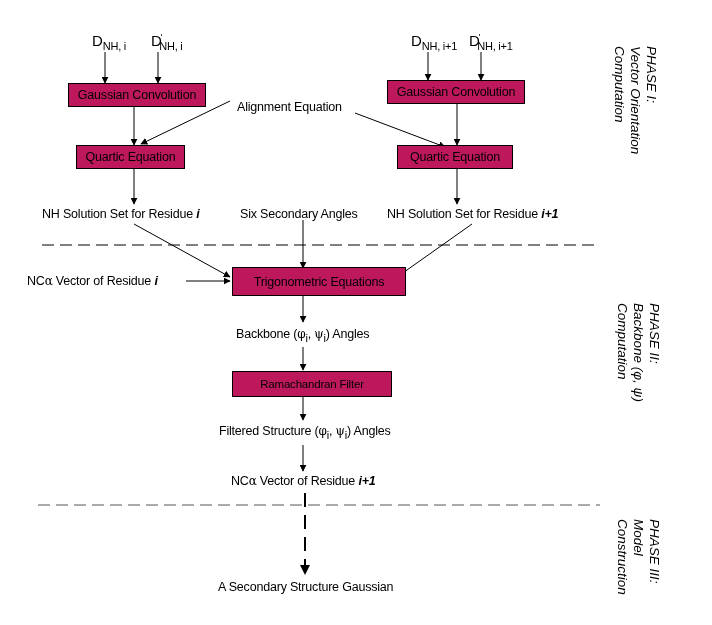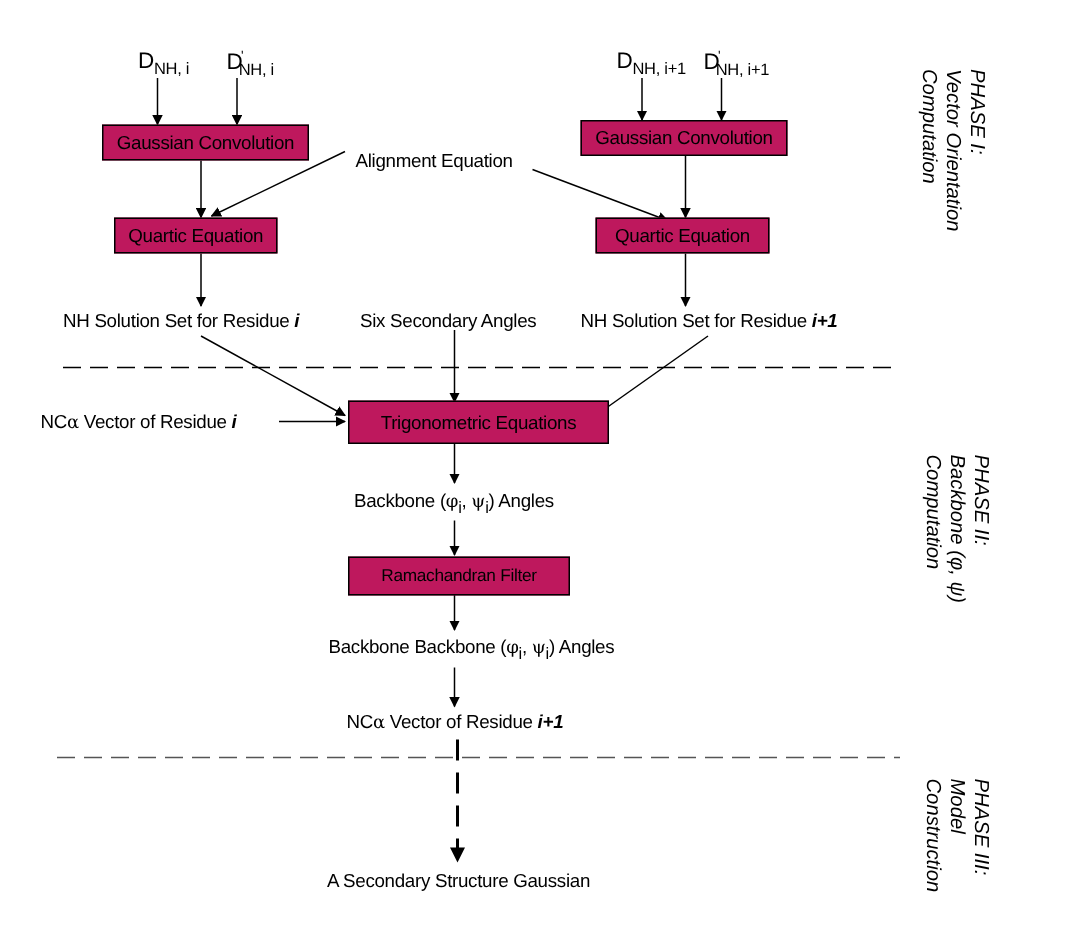--- a/index.html
+++ b/index.html
@@ -60,31 +60,31 @@
 <div class="lbl" style="left:92px;top:33px;"><span class="d">D</span><span class="sub">NH, i</span></div>
 <div class="lbl" style="left:151px;top:33px;"><span class="d">D</span><span class="prime">'</span><span class="sub">NH, i</span></div>
 <div class="lbl" style="left:411px;top:33px;"><span class="d">D</span><span class="sub">NH, i+1</span></div>
 <div class="lbl" style="left:469px;top:33px;"><span class="d">D</span><span class="prime">'</span><span class="sub">NH, i+1</span></div>
 
 <div class="box" style="left:68px;top:83px;width:138px;height:24px;">Gaussian Convolution</div>
 <div class="box" style="left:387px;top:80px;width:138px;height:24px;">Gaussian Convolution</div>
 <div class="box" style="left:76px;top:145px;width:109px;height:24px;">Quartic  Equation</div>
 <div class="box" style="left:397px;top:145px;width:116px;height:24px;">Quartic  Equation</div>
 <div class="box" style="left:232px;top:267px;width:174px;height:29px;">Trigonometric Equations</div>
-<div class="box" style="left:232px;top:371px;width:148px;height:26px;font-size:11.5px;">Ramachandran Filter</div>
+<div class="box" style="left:232px;top:371px;width:160px;height:26px;font-size:11.5px;">Ramachandran Filter</div>
 
 <div class="lbl" style="left:237px;top:101px;">Alignment Equation</div>
 <div class="lbl" style="left:42px;top:208px;"><span>NH Solution Set for Residue </span><span class="bi">i</span></div>
 <div class="lbl" style="left:240px;top:208px;">Six Secondary Angles</div>
 <div class="lbl" style="left:387px;top:208px;"><span>NH Solution Set for Residue </span><span class="bi">i+1</span></div>
 <div class="lbl" style="left:27px;top:275px;"><span>NC</span><span class="greek">α</span><span> Vector of Residue </span><span class="bi">i</span></div>
 
 <div class="lbl" style="left:236px;top:328px;"><span>Backbone (</span><span class="greek">φ</span><span class="sub">i</span><span>, </span><span class="greek">ψ</span><span class="sub">i</span><span>) Angles</span></div>
 
-<div class="lbl" style="left:219px;top:425px;"><span>Backbone Backbone (</span><span class="greek">φ</span><span class="sub">i</span><span>, </span><span class="greek">ψ</span><span class="sub">i</span><span>) Angles</span></div>
+<div class="lbl" style="left:219px;top:425px;"><span>Filtered Structure (</span><span class="greek">φ</span><span class="sub">i</span><span>, </span><span class="greek">ψ</span><span class="sub">i</span><span>) Angles</span></div>
 
 <div class="lbl" style="left:231px;top:475px;"><span>NC</span><span class="greek">α</span><span> Vector of Residue </span><span class="bi">i+1</span></div>
 
 <div class="lbl" style="left:218px;top:581px;">A Secondary Structure Gaussian</div>
 
 <div class="phase" style="left:659px;top:46px;">
   <div>PHASE I:</div>
   <div>Vector Orientation</div>
   <div>Computation</div>
 </div>

